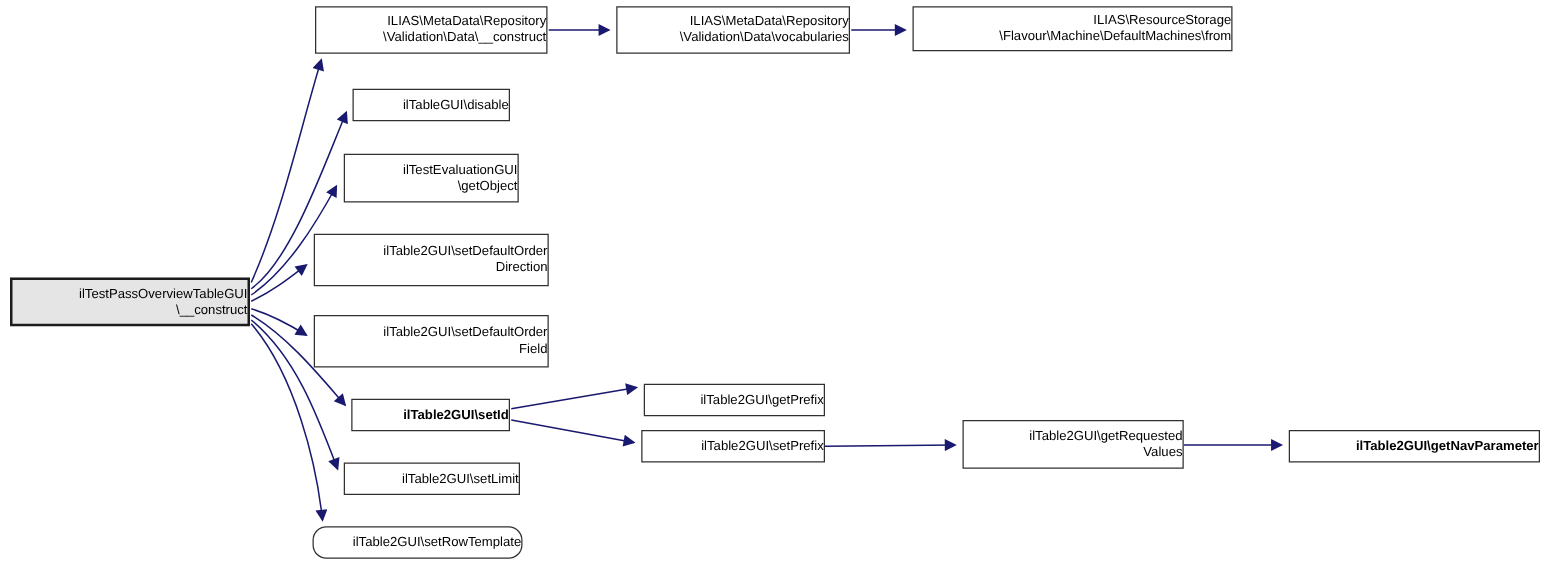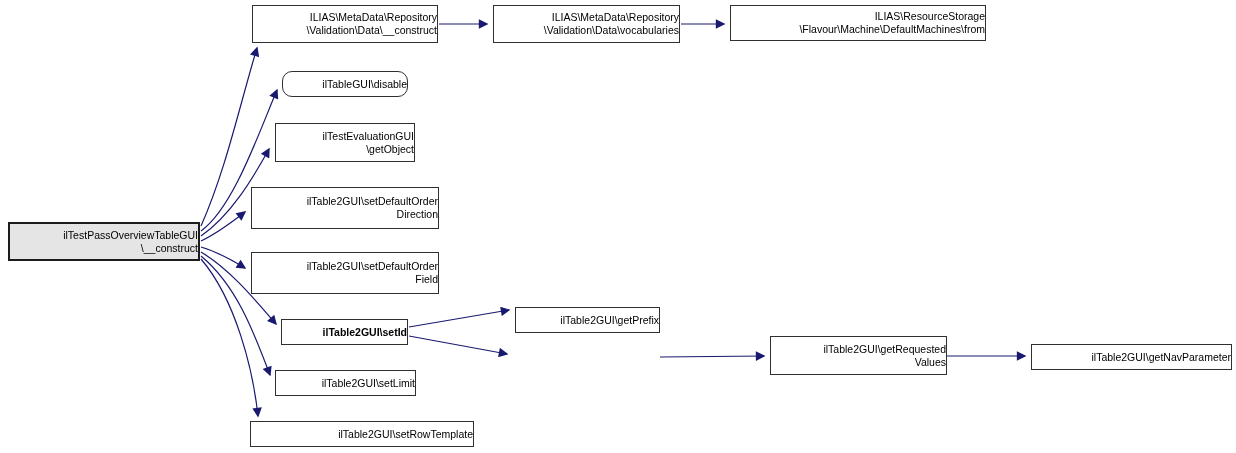--- a/index.html
+++ b/index.html
@@ -75,21 +75,21 @@
   <div class="node" style="left:493px; top:5px; width:187px; height:38px;">
     <span>ILIAS\MetaData\Repository</span>
     <span>\Validation\Data\vocabularies</span>
   </div>
 
   <div class="node" style="left:730px; top:5px; width:256px; height:36px;">
     <span>ILIAS\ResourceStorage</span>
     <span>\Flavour\Machine\DefaultMachines\from</span>
   </div>
 
-  <div class="node" style="left:282px; top:71px; width:126px; height:26px;border-radius:10px;">
+  <div class="node" style="left:282px; top:71px; width:126px; height:26px;">
     <span>ilTableGUI\disable</span>
   </div>
 
   <div class="node" style="left:275px; top:123px; width:140px; height:39px;padding-left:10px;">
     <span>ilTestEvaluationGUI</span>
     <span>\getObject</span>
   </div>
 
   <div class="node" style="left:251px; top:187px; width:188px; height:42px;">
     <span>ilTable2GUI\setDefaultOrder</span>
@@ -102,31 +102,34 @@
   </div>
 
   <div class="node" style="left:281px; top:319px; width:127px; height:26px;font-weight:bold;">
     <span>ilTable2GUI\setId</span>
   </div>
 
   <div class="node" style="left:275px; top:370px; width:141px; height:26px;">
     <span>ilTable2GUI\setLimit</span>
   </div>
 
-  <div class="node" style="left:250px; top:421px; width:224px; height:26px;">
+  <div class="node" style="left:250px; top:421px; width:168px; height:26px;border-radius:11px;">
     <span>ilTable2GUI\setRowTemplate</span>
   </div>
 
   <div class="node" style="left:515px; top:295px; width:145px; height:26px;margin-top:12px;">
     <span>ilTable2GUI\getPrefix</span>
   </div>
 
+  <div class="node" style="left:513px; top:344px; width:147px; height:26px;">
+    <span>ilTable2GUI\setPrefix</span>
+  </div>
 
   <div class="node" style="left:770px; top:336px; width:177px; height:39px;">
     <span>ilTable2GUI\getRequested</span>
     <span>Values</span>
   </div>
 
-  <div class="node" style="left:1031px; top:344px; width:201px; height:26px;">
+  <div class="node" style="left:1031px; top:344px; width:201px; height:26px;font-weight:bold;">
     <span>ilTable2GUI\getNavParameter</span>
   </div>
 
 </div>
 
 </body></html>

